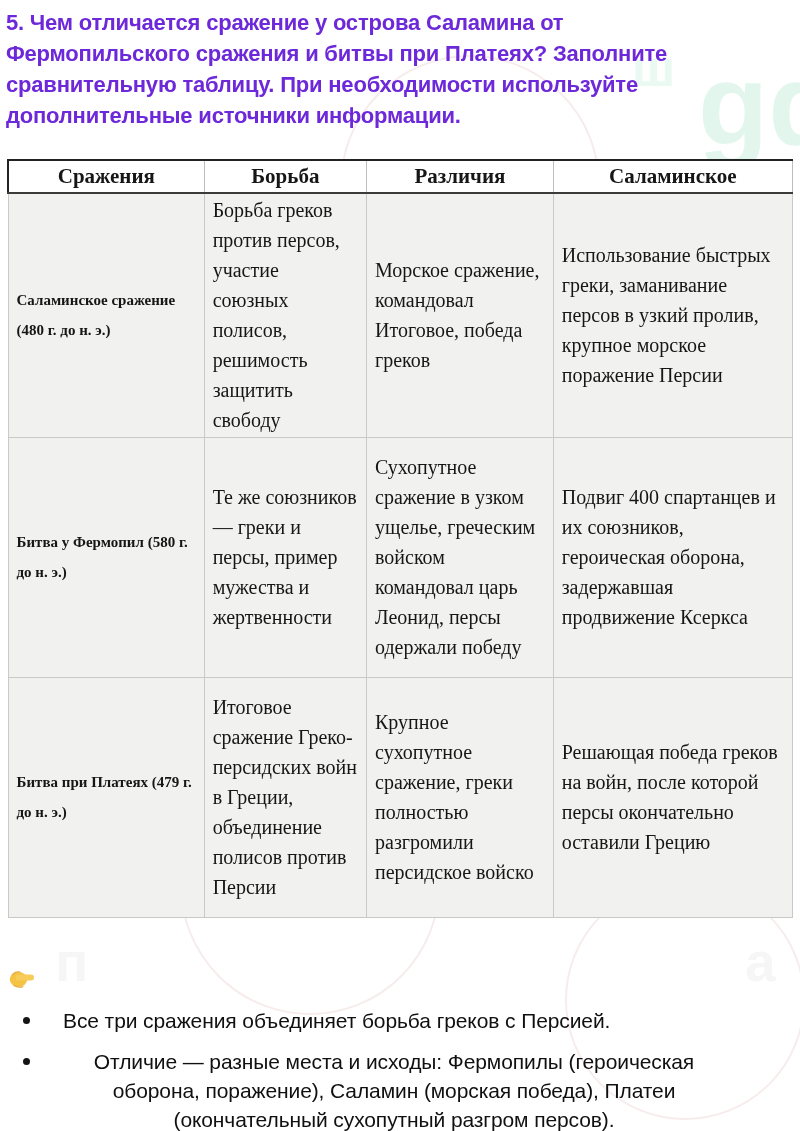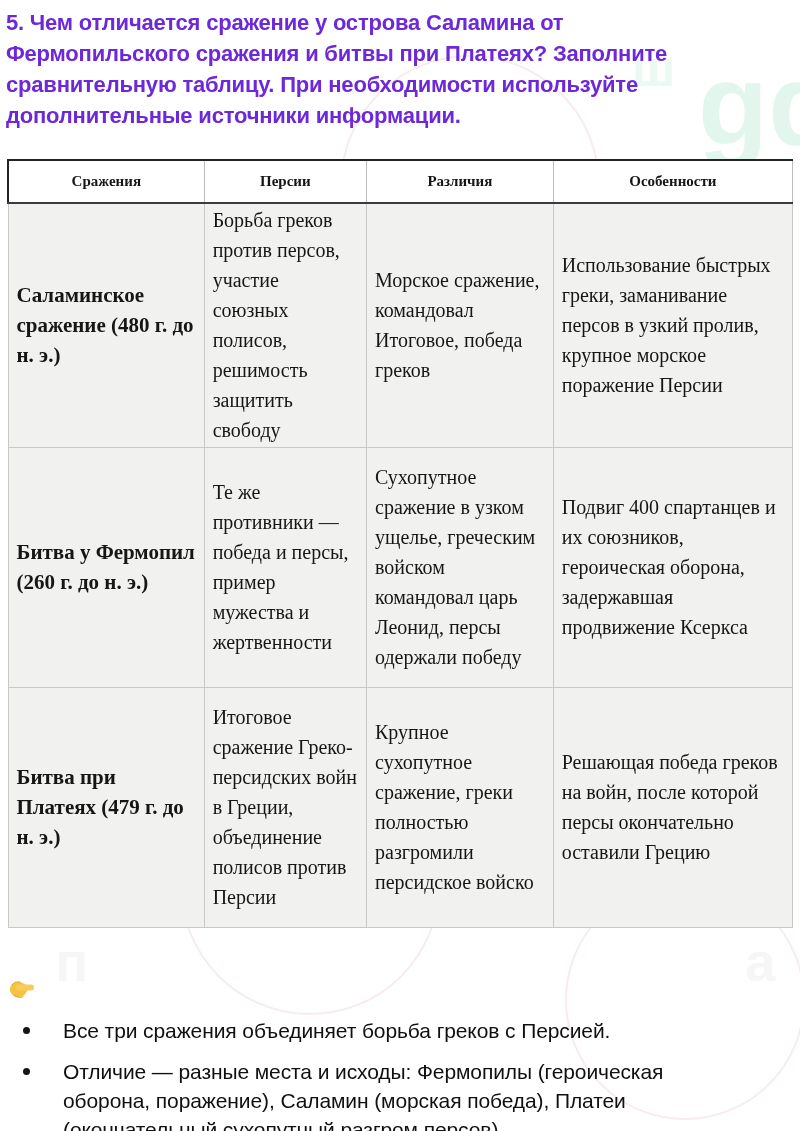--- a/index.html
+++ b/index.html
@@ -48,58 +48,59 @@
   table.cmp {
     border-collapse: collapse;
     table-layout: fixed;
     width: 786px;
     margin: 28px 0 0 7px;
     font-family: "Liberation Serif", serif;
     color: #161616;
   }
   table.cmp th {
     background: #ffffff;
-    font-size: 15px;
+    font-size: 21px;
     font-weight: 700;
-    padding: 12px 6px;
+    padding: 3px 6px;
     height: 32px;
     text-align: center;
     border: 1px solid #bdbdbc;
     border-top: 2px solid #232323;
     border-bottom: 2px solid #3b3b3b;
   }
   table.cmp th:first-child { border-left: 2px solid #232323; }
   table.cmp td {
     background: #f1f1f0;
     border: 1px solid #c9c9c8;
     font-size: 20px;
     line-height: 30px;
     padding: 0 8px;
     vertical-align: middle;
     word-wrap: break-word;
   }
-  table.cmp td.battle { font-weight: 700; font-size: 21px; }
+  table.cmp td.battle { font-weight: 700; font-size: 15px; }
   tr.r1 td { height: 244px; }
   tr.r2 td { height: 240px; }
   tr.r3 td { height: 240px; }
   
   .conclusion { margin: 46px 0 0 8px; }
   .intro-line {
     display: flex;
     align-items: center;
     gap: 9px;
     font-size: 21px;
     color: #101010;
   }
   .hand-icon { flex: none; display: inline-flex; }
   ul.bullets { list-style: none; margin: 15px 0 0 0; padding: 0; }
   ul.bullets li {
     display: flex;
     align-items: flex-start;
     margin-bottom: 12px;
+    text-align: center;
   }
   .dot {
     flex: none;
     width: 7px;
     height: 7px;
     border-radius: 50%;
     background: #141414;
     margin: 11px 0 0 15px;
   }
   .btext {
@@ -141,35 +142,35 @@
     <table class="cmp">
       <colgroup>
         <col style="width:25%">
         <col style="width:20.7%">
         <col style="width:23.8%">
         <col style="width:30.5%">
       </colgroup>
       <thead>
         <tr>
           <th>Сражения</th>
-          <th>Персии</th>
+          <th>Борьба</th>
           <th>Различия</th>
-          <th>Особенности</th>
+          <th>Саламинское</th>
         </tr>
       </thead>
       <tbody>
         <tr class="r1">
           <td class="battle">Саламинское сражение (480 г. до н. э.)</td>
           <td>Борьба греков против персов, участие союзных полисов, решимость защитить свободу</td>
           <td>Морское сражение, командовал Итоговое, победа греков</td>
           <td>Использование быстрых греки, заманивание персов в узкий пролив, крупное морское поражение Персии</td>
         </tr>
         <tr class="r2">
-          <td class="battle">Битва у Фермопил (260 г. до н. э.)</td>
-          <td>Те же противники — победа и персы, пример мужества и жертвенности</td>
+          <td class="battle">Битва у Фермопил (580 г. до н. э.)</td>
+          <td>Те же союзников — греки и персы, пример мужества и жертвенности</td>
           <td>Сухопутное сражение в узком ущелье, греческим войском командовал царь Леонид, персы одержали победу</td>
           <td>Подвиг 400 спартанцев и их союзников, героическая оборона, задержавшая продвижение Ксеркса</td>
         </tr>
         <tr class="r3">
           <td class="battle">Битва при Платеях (479 г. до н. э.)</td>
           <td>Итоговое сражение Греко-персидских войн в Греции, объединение полисов против Персии</td>
           <td>Крупное сухопутное сражение, греки полностью разгромили персидское войско</td>
           <td>Решающая победа греков на войн, после которой персы окончательно оставили Грецию</td>
         </tr>
       </tbody>

